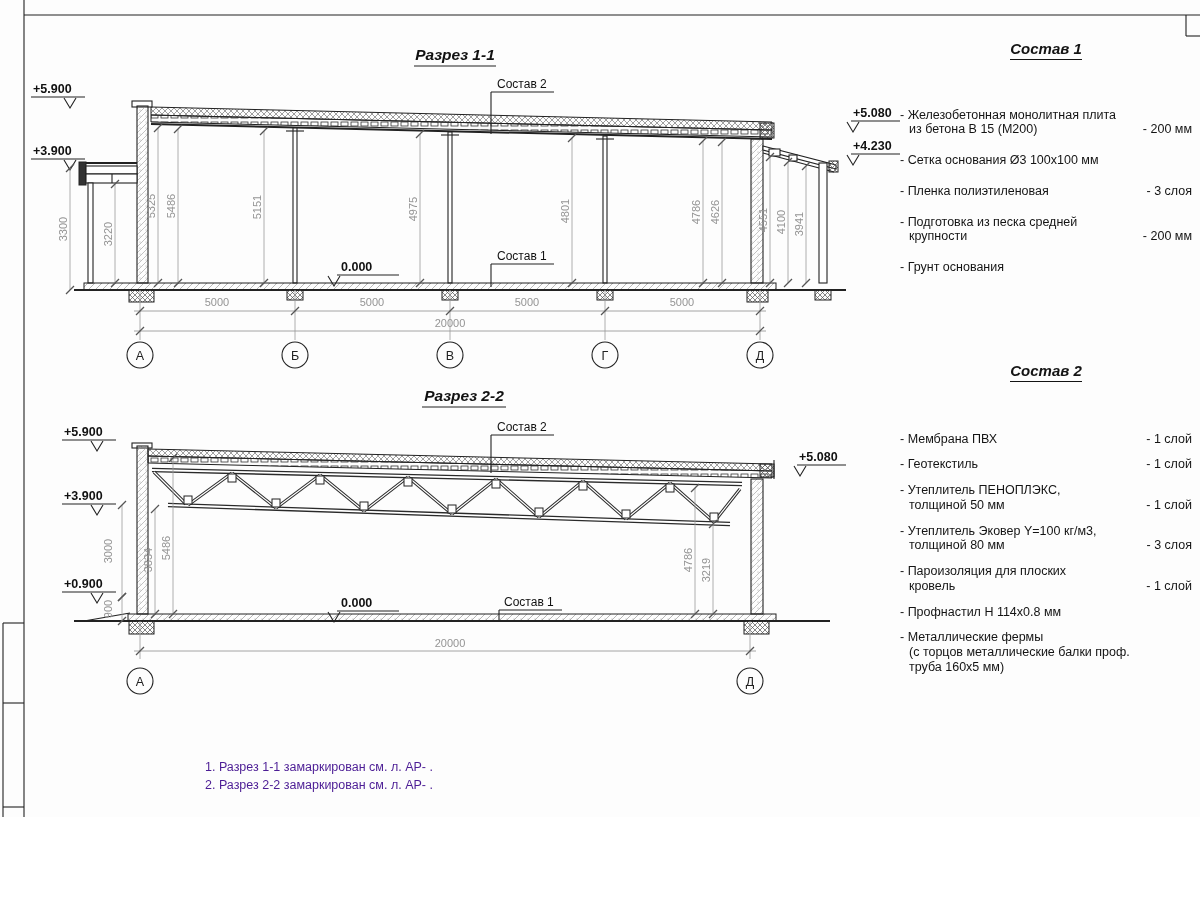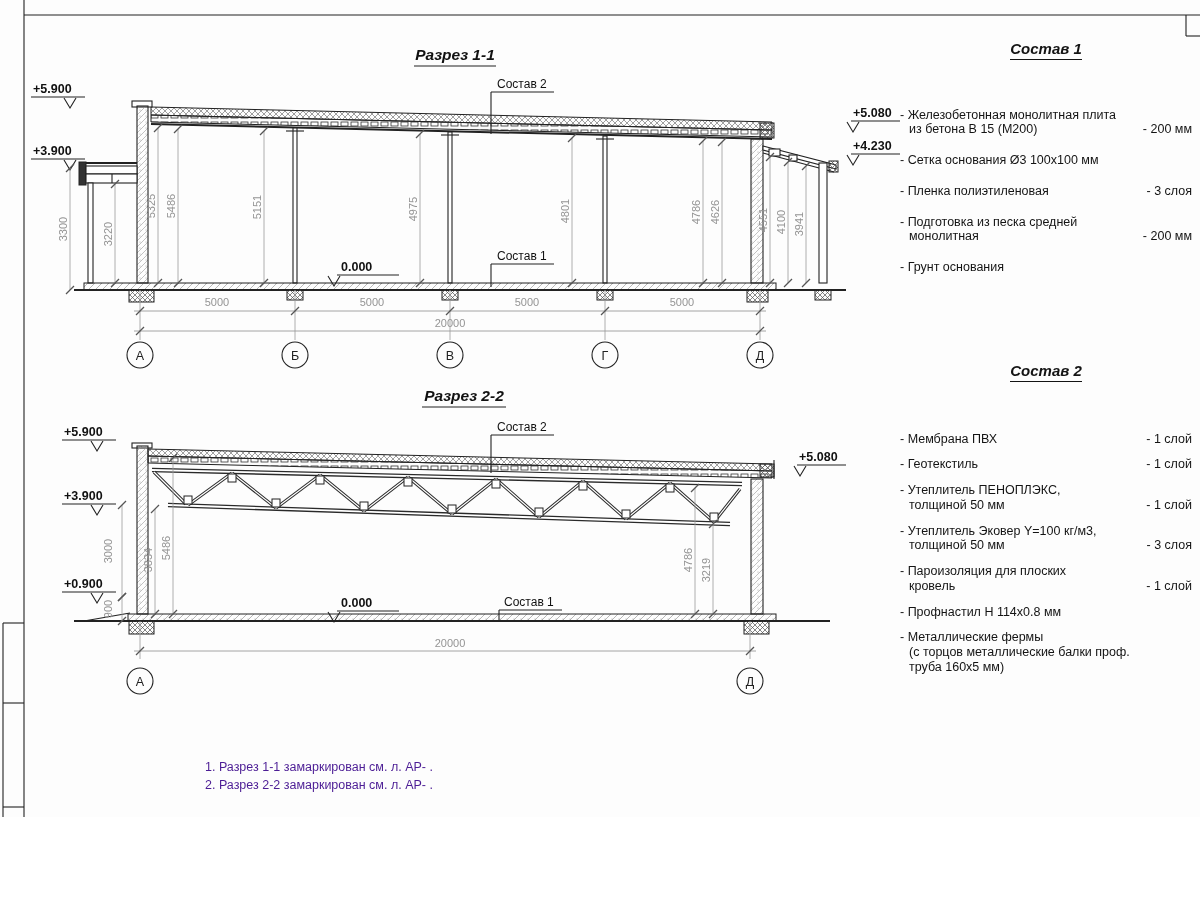--- a/index.html
+++ b/index.html
@@ -399,21 +399,21 @@
   <div class="prow">
     <div class="pname">- Сетка основания Ø3 100х100 мм</div>
     <div class="pqty"></div>
   </div>
   <div class="prow">
     <div class="pname">- Пленка полиэтиленовая</div>
     <div class="pqty">- 3 слоя</div>
   </div>
   <div class="prow">
     <div class="pname">- Подготовка из песка средней
-монолитная</div>
+крупности</div>
     <div class="pqty">- 200 мм</div>
   </div>
   <div class="prow">
     <div class="pname">- Грунт основания</div>
     <div class="pqty"></div>
   </div>
 </div>
 
 <div class="panel" id="sostav2-panel" style="left:900px;top:362px;">
   <div class="panel-title"><span>Состав 2</span></div>
@@ -425,21 +425,21 @@
     <div class="pname">- Геотекстиль</div>
     <div class="pqty">- 1 слой</div>
   </div>
   <div class="prow">
     <div class="pname">- Утеплитель ПЕНОПЛЭКС,
 толщиной 50 мм</div>
     <div class="pqty">- 1 слой</div>
   </div>
   <div class="prow">
     <div class="pname">- Утеплитель Эковер Y=100 кг/м3,
-толщиной 50 мм</div>
+толщиной 80 мм</div>
     <div class="pqty">- 3 слоя</div>
   </div>
   <div class="prow">
     <div class="pname">- Пароизоляция для плоских кровель</div>
     <div class="pqty">- 1 слой</div>
   </div>
   <div class="prow">
     <div class="pname">- Профнастил Н 114х0.8 мм</div>
     <div class="pqty"></div>
   </div>

